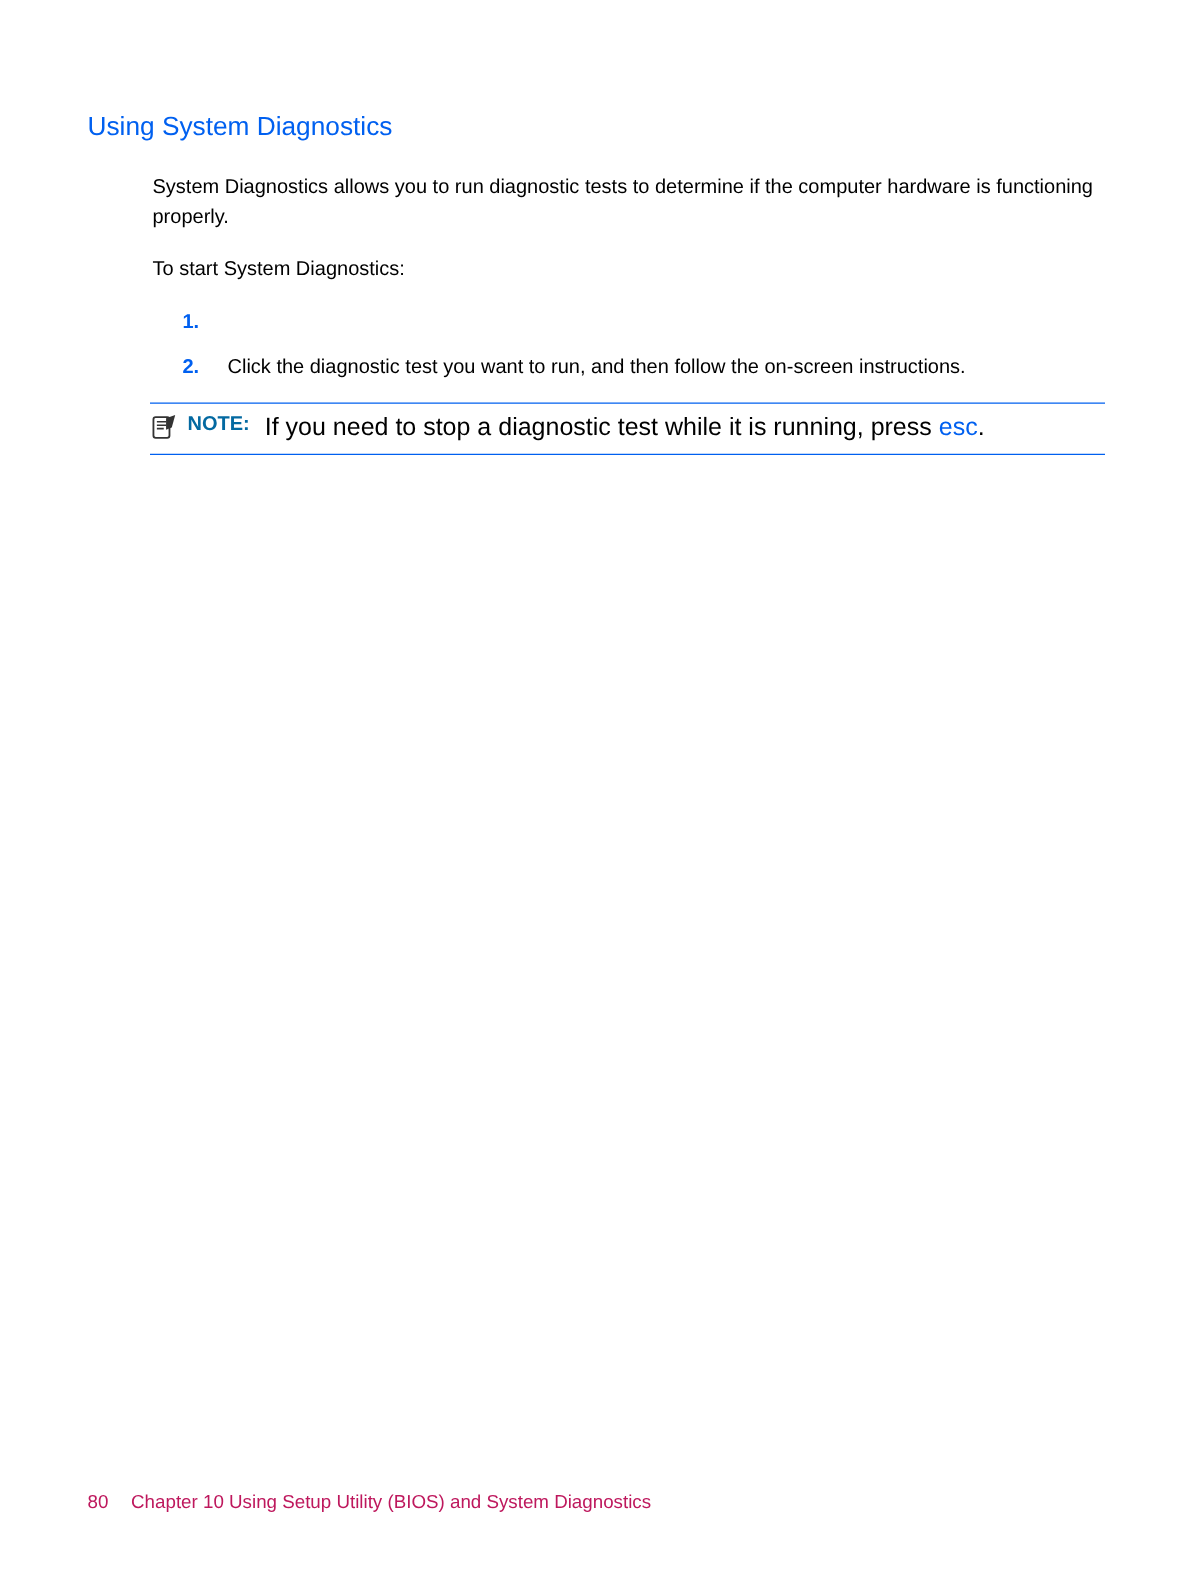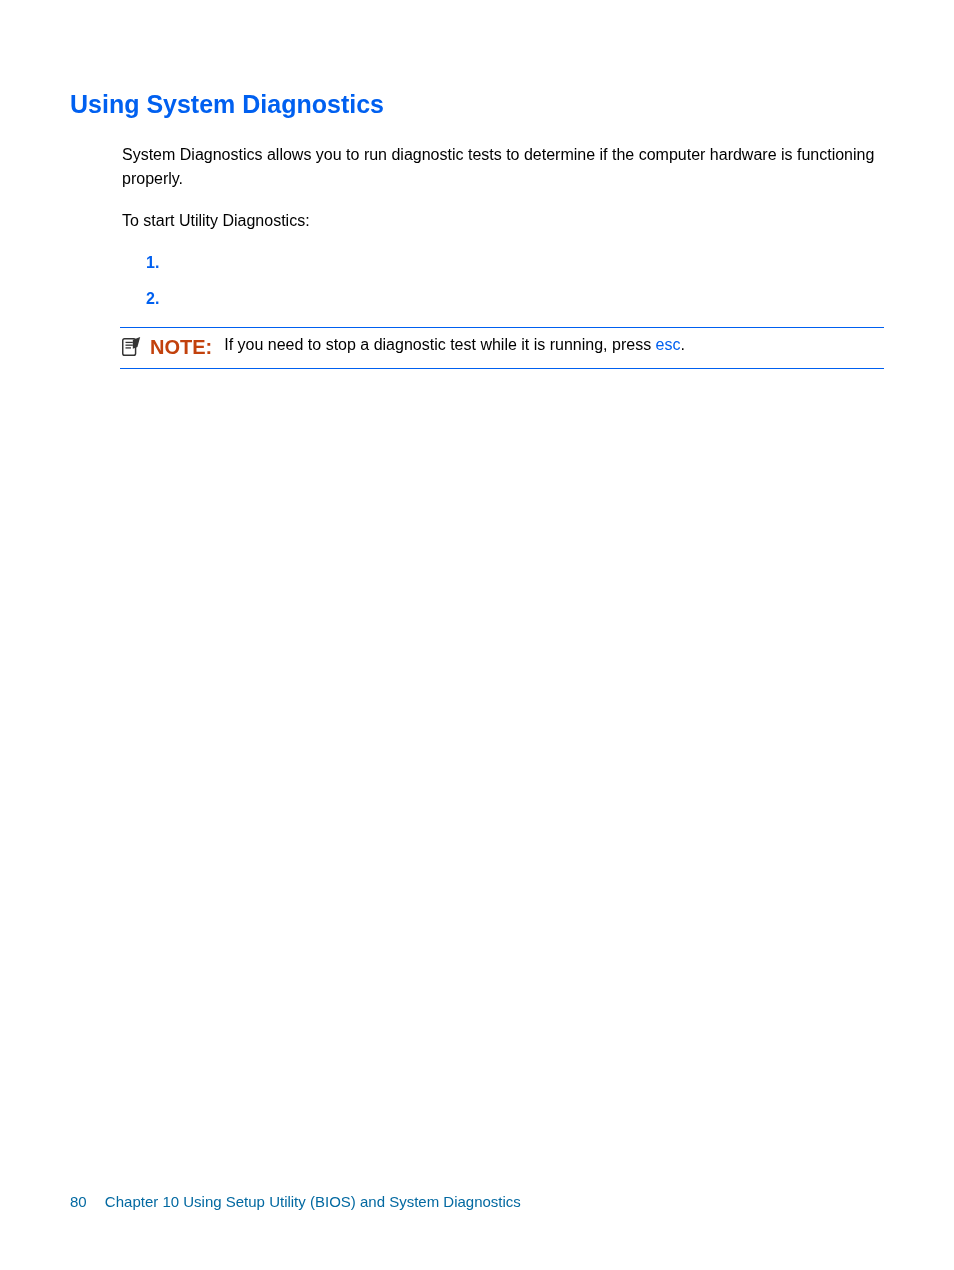--- a/index.html
+++ b/index.html
@@ -10,22 +10,22 @@
     body {
       font-family: Arial, Helvetica, sans-serif;
       width: 954px;
       height: 1270px;
       background: #fff;
       position: relative;
       padding: 90px 70px 0 70px;
     }
     .heading {
       color: #0060f0;
-      font-size: 25px;
-      font-weight: bold;
+      font-size: 21px;
+      font-weight: normal;
       margin-bottom: 24px;
     }
     .body-text {
       margin-left: 52px;
       font-size: 16px;
       line-height: 1.5;
       margin-bottom: 18px;
       color: #000;
     }
     .list {
@@ -58,55 +58,56 @@
       display: flex;
       align-items: flex-start;
     }
     .note-icon {
       width: 24px;
       height: 24px;
       flex-shrink: 0;
       margin-right: 6px;
     }
     .note-label {
-      color: #c2410c;
+      color: #0369a1;
       font-weight: bold;
-      font-size: 20px;
+      font-size: 16px;
       margin-right: 12px;
     }
     .note-text {
-      font-size: 16px;
+      font-size: 20px;
       color: #000;
     }
     .footer {
       position: absolute;
       bottom: 60px;
       left: 70px;
       font-size: 15px;
-      color: #0369a1;
+      color: #be185d;
     }
     .footer-page {
       margin-right: 14px;
     }
   </style>
 </head>
 <body>
 
 <h1 class="heading">Using System Diagnostics</h1>
 
 <p class="body-text">System Diagnostics allows you to run diagnostic tests to determine if the computer hardware is functioning properly.</p>
 
-<p class="body-text">To start Utility Diagnostics:</p>
+<p class="body-text">To start System Diagnostics:</p>
 
 <div class="list">
   <div class="list-item">
     <span class="list-number">1.</span>
   </div>
   <div class="list-item">
     <span class="list-number">2.</span>
+    <span class="list-text">Click the diagnostic test you want to run, and then follow the on-screen instructions.</span>
   </div>
 </div>
 
 <div class="note-block">
   <span class="note-icon">
     <svg viewBox="0 0 24 24" width="22" height="22">
       <rect x="3" y="3" width="14" height="18" rx="2" fill="none" stroke="#333" stroke-width="1.6"></rect>
       <line x1="6" y1="7" x2="14" y2="7" stroke="#333" stroke-width="1.4"></line>
       <line x1="6" y1="10" x2="14" y2="10" stroke="#333" stroke-width="1.4"></line>
       <line x1="6" y1="13" x2="12" y2="13" stroke="#333" stroke-width="1.4"></line>

